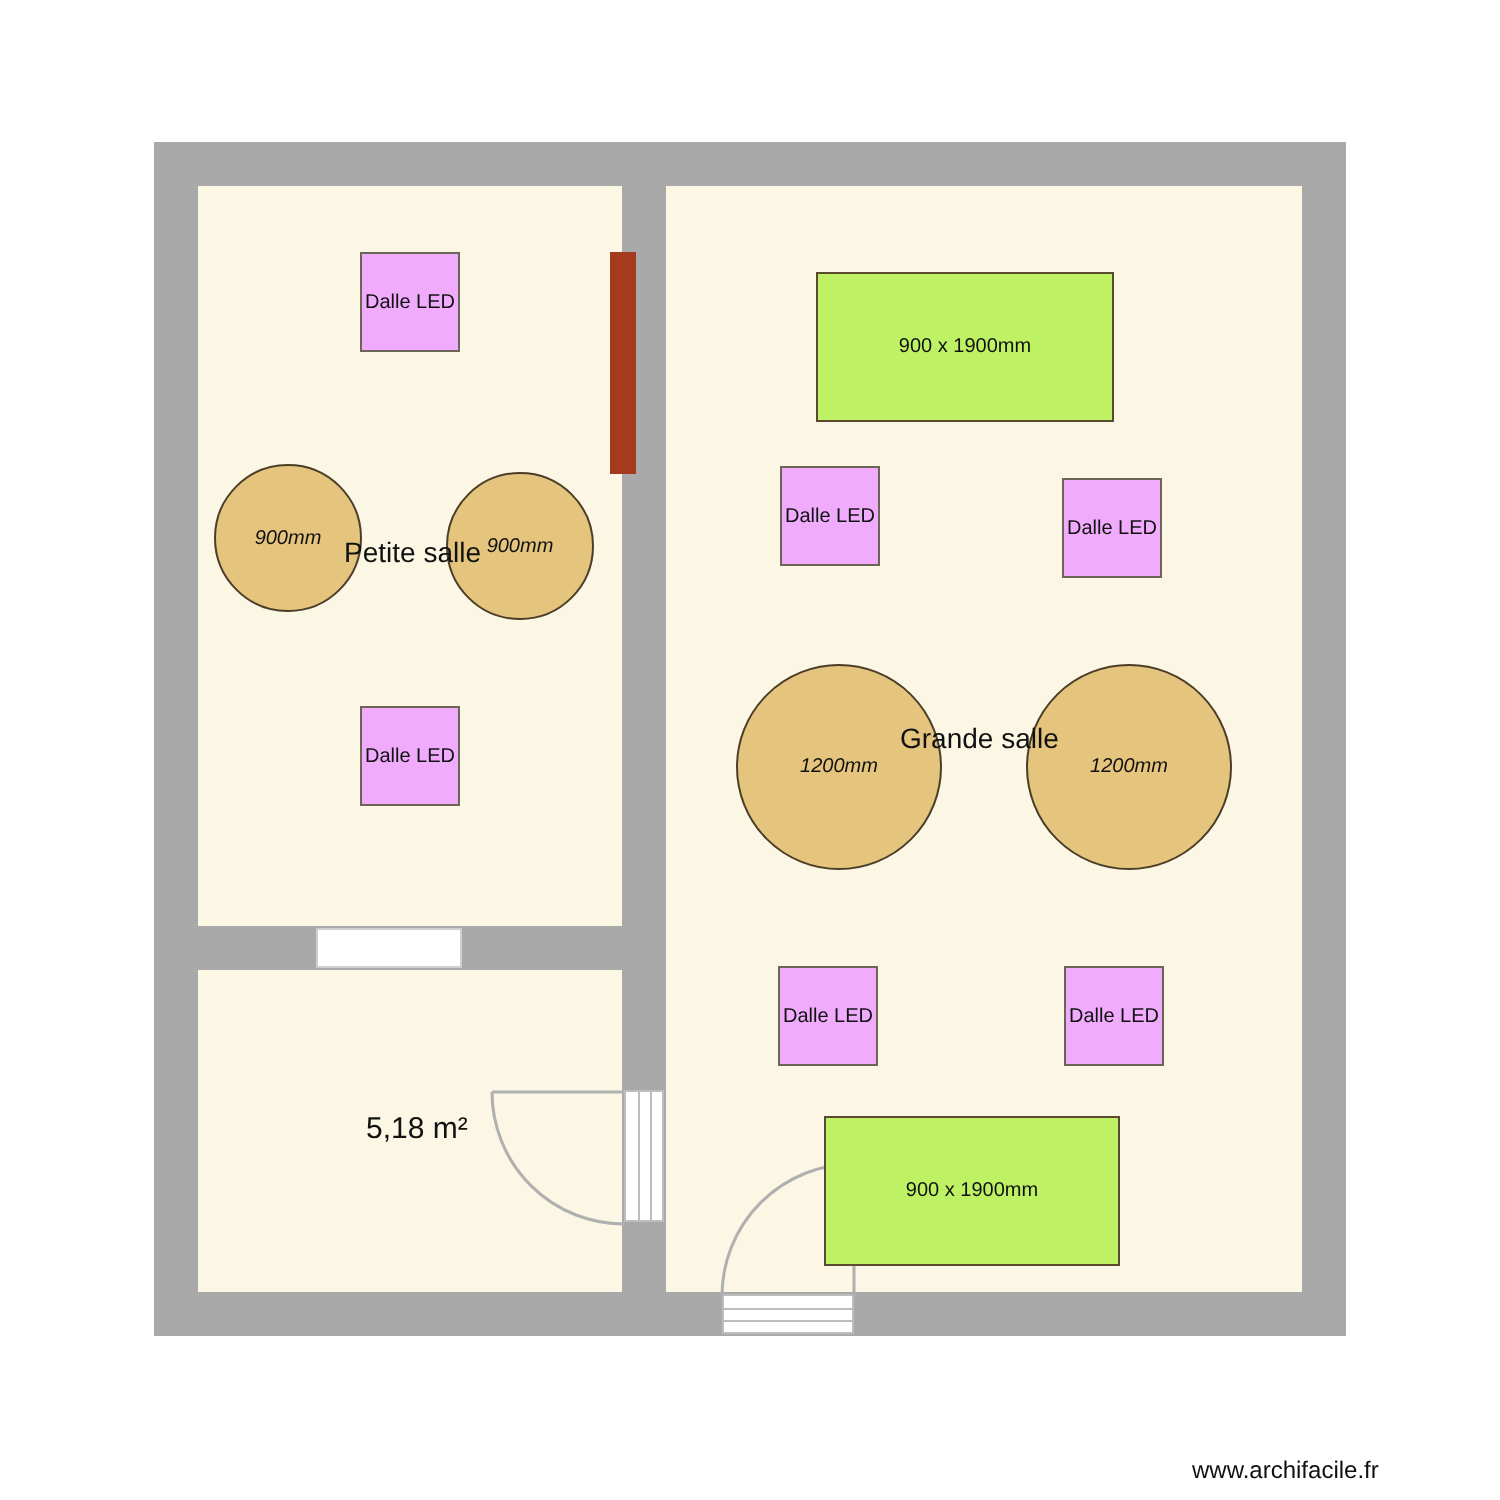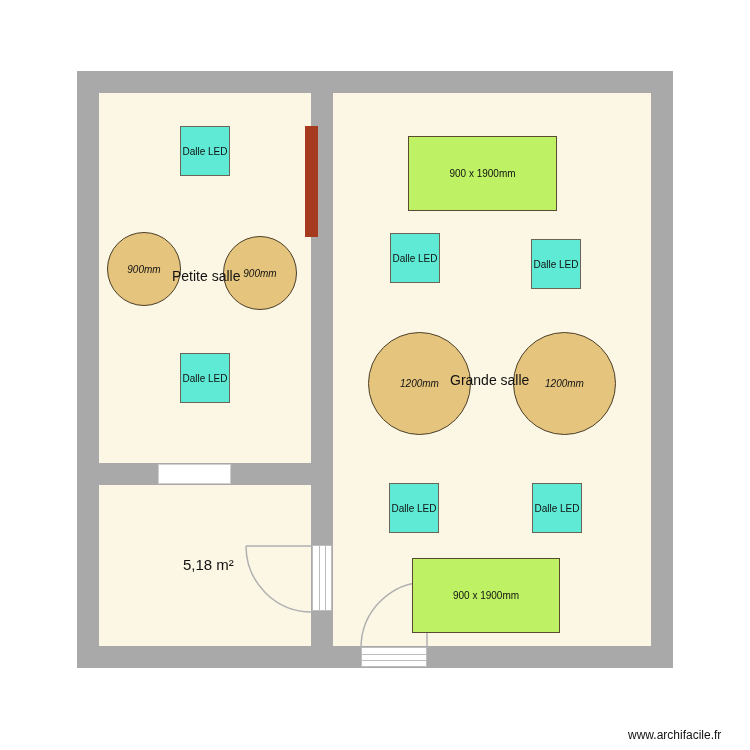--- a/index.html
+++ b/index.html
@@ -1,21 +1,21 @@
 <!DOCTYPE html>
 <html><head>
 <meta charset="utf-8">
 <style>
   html, body { margin:0; padding:0; background:#ffffff; }
   body { width:750px; height:750px; position:relative; overflow:hidden;
          font-family:"Liberation Sans", sans-serif; }
   .abs { position:absolute; box-sizing:border-box; }
   .wall { background:#a9a9a9; }
   .floor { background:#fbf7e4; }
-  .led { background:#5eead4; border:1.5px solid #6b6558; display:flex; align-items:center;
+  .led { background:#f0abfc; border:1.5px solid #6b6558; display:flex; align-items:center;
          justify-content:center; font-size:10px; color:#111; }
   .table-rect { background:#bef264; border:1.5px solid #5a4a30; display:flex; align-items:center;
          justify-content:center; font-size:10px; color:#111; }
   .table-round { background:#e5c47d; border:1.3px solid #4b3e28; border-radius:50%;
          display:flex; align-items:center; justify-content:center; font-size:10px; color:#111;font-style:italic; }
   .room-label { font-size:14px; color:#111; white-space:nowrap; }
   .window { background:#ffffff; border:1px solid #cfcfcf; }
   .radiator { background:#a63a1e; }
   .watermark { font-size:12px; color:#111; }
 </style>
@@ -65,16 +65,16 @@
 
 <div class="abs table-round" style="left:107px;top:232px;width:74px;height:74px;">900mm</div>
 <div class="abs table-round" style="left:223px;top:236px;width:74px;height:74px;">900mm</div>
 <div class="abs table-round" style="left:368px;top:332px;width:103px;height:103px;">1200mm</div>
 <div class="abs table-round" style="left:513px;top:332px;width:103px;height:103px;">1200mm</div>
 
 <div class="abs table-rect" style="left:408px;top:136px;width:149px;height:75px;">900 x 1900mm</div>
 <div class="abs table-rect" style="left:412px;top:558px;width:148px;height:75px;">900 x 1900mm</div>
 
 <div class="abs room-label" style="left:172px;top:268px;">Petite salle</div>
-<div class="abs room-label" style="left:450px;top:372px;">Grande salle</div>
+<div class="abs room-label" style="left:450px;top:361px;">Grande salle</div>
 <div class="abs room-label" style="left:183px;top:556px;font-size:15px;">5,18 m²</div>
 
-<div class="abs watermark" style="left:628px;top:728px;">www.archifacile.fr</div>
+<div class="abs watermark" style="left:596px;top:728px;">www.archifacile.fr</div>
 
 </body></html>

